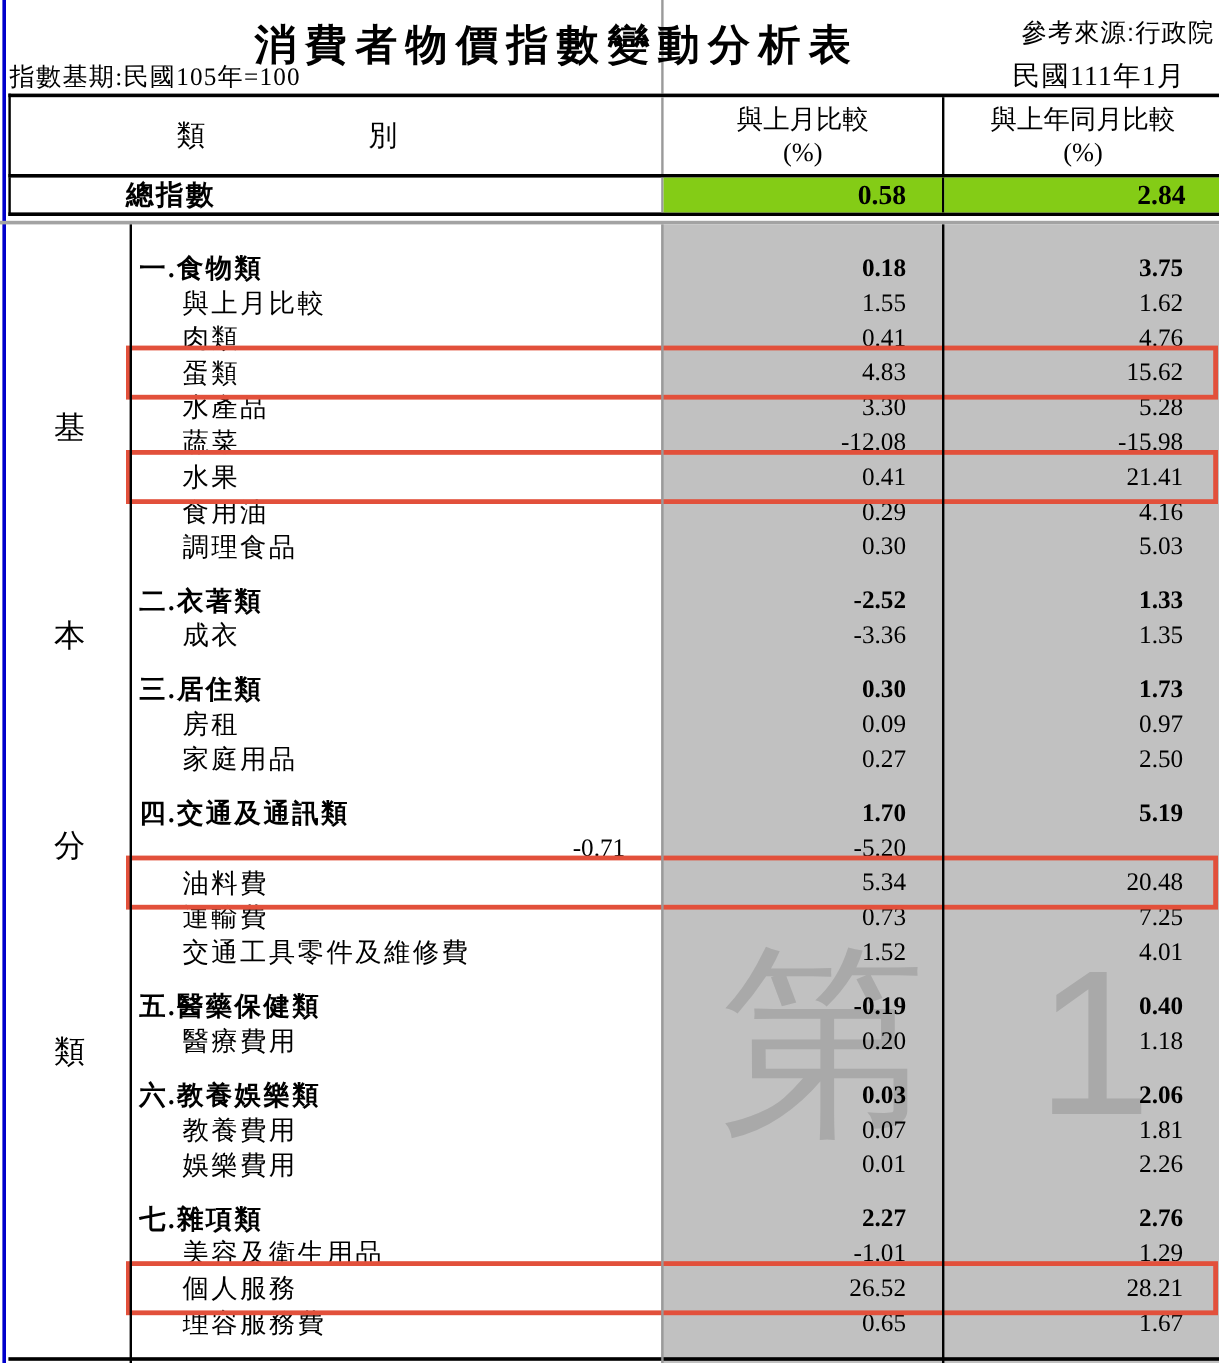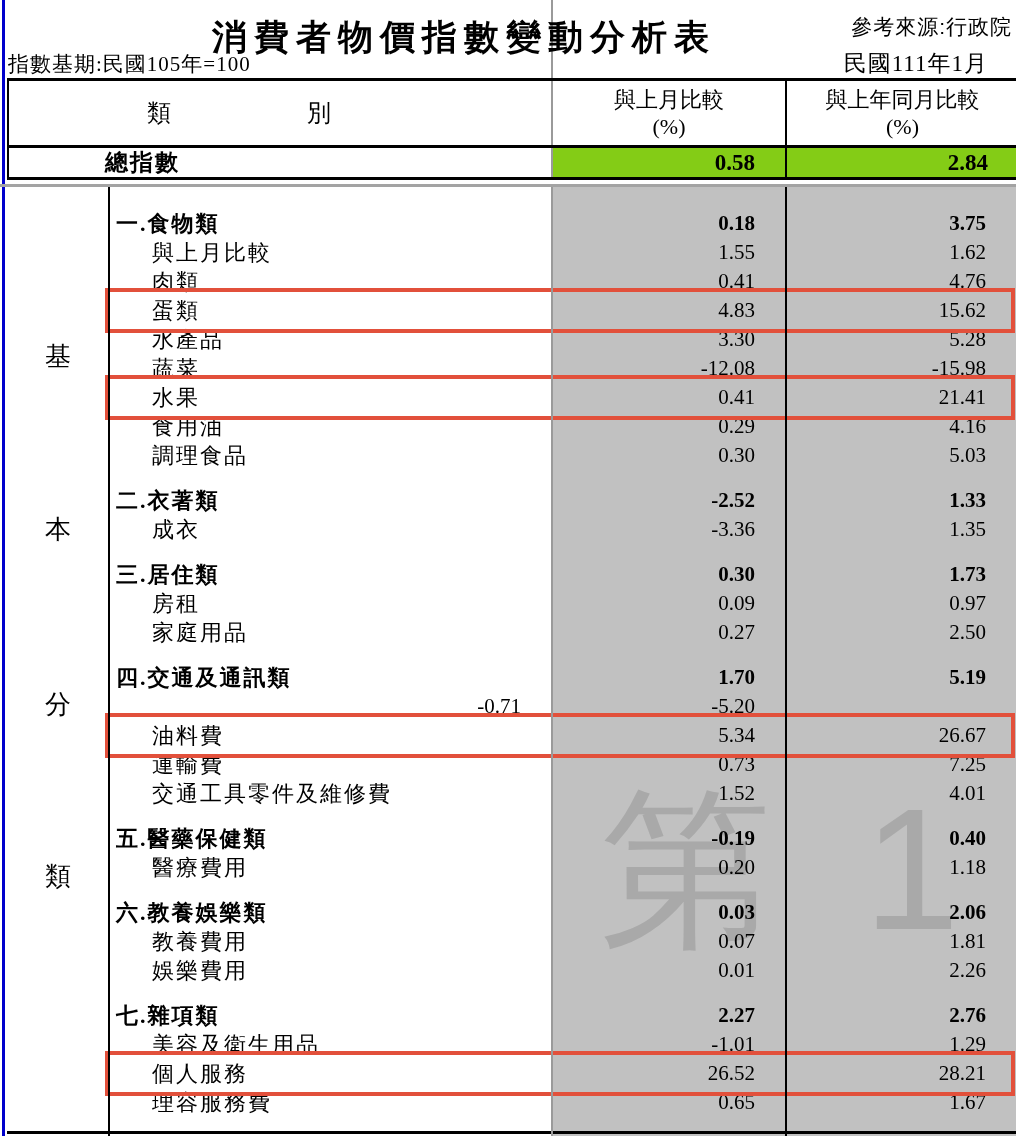--- a/index.html
+++ b/index.html
@@ -243,21 +243,21 @@
   </div>
           <div class="row sub">
     <div class="gutter-cell"></div>
     <div class="val">-0.71</div>
     <div class="val">-5.20</div>
   </div>
           <div class="row sub hl">
     <div class="gutter-cell"></div>
     <div class="cat">油料費</div>
     <div class="val">5.34</div>
-    <div class="val">26.67</div>
+    <div class="val">20.48</div>
   </div>
           <div class="row sub">
     <div class="gutter-cell"></div>
     <div class="cat">運輸費</div>
     <div class="val">0.73</div>
     <div class="val">7.25</div>
   </div>
           <div class="row sub">
     <div class="gutter-cell"></div>
     <div class="cat">交通工具零件及維修費</div>

